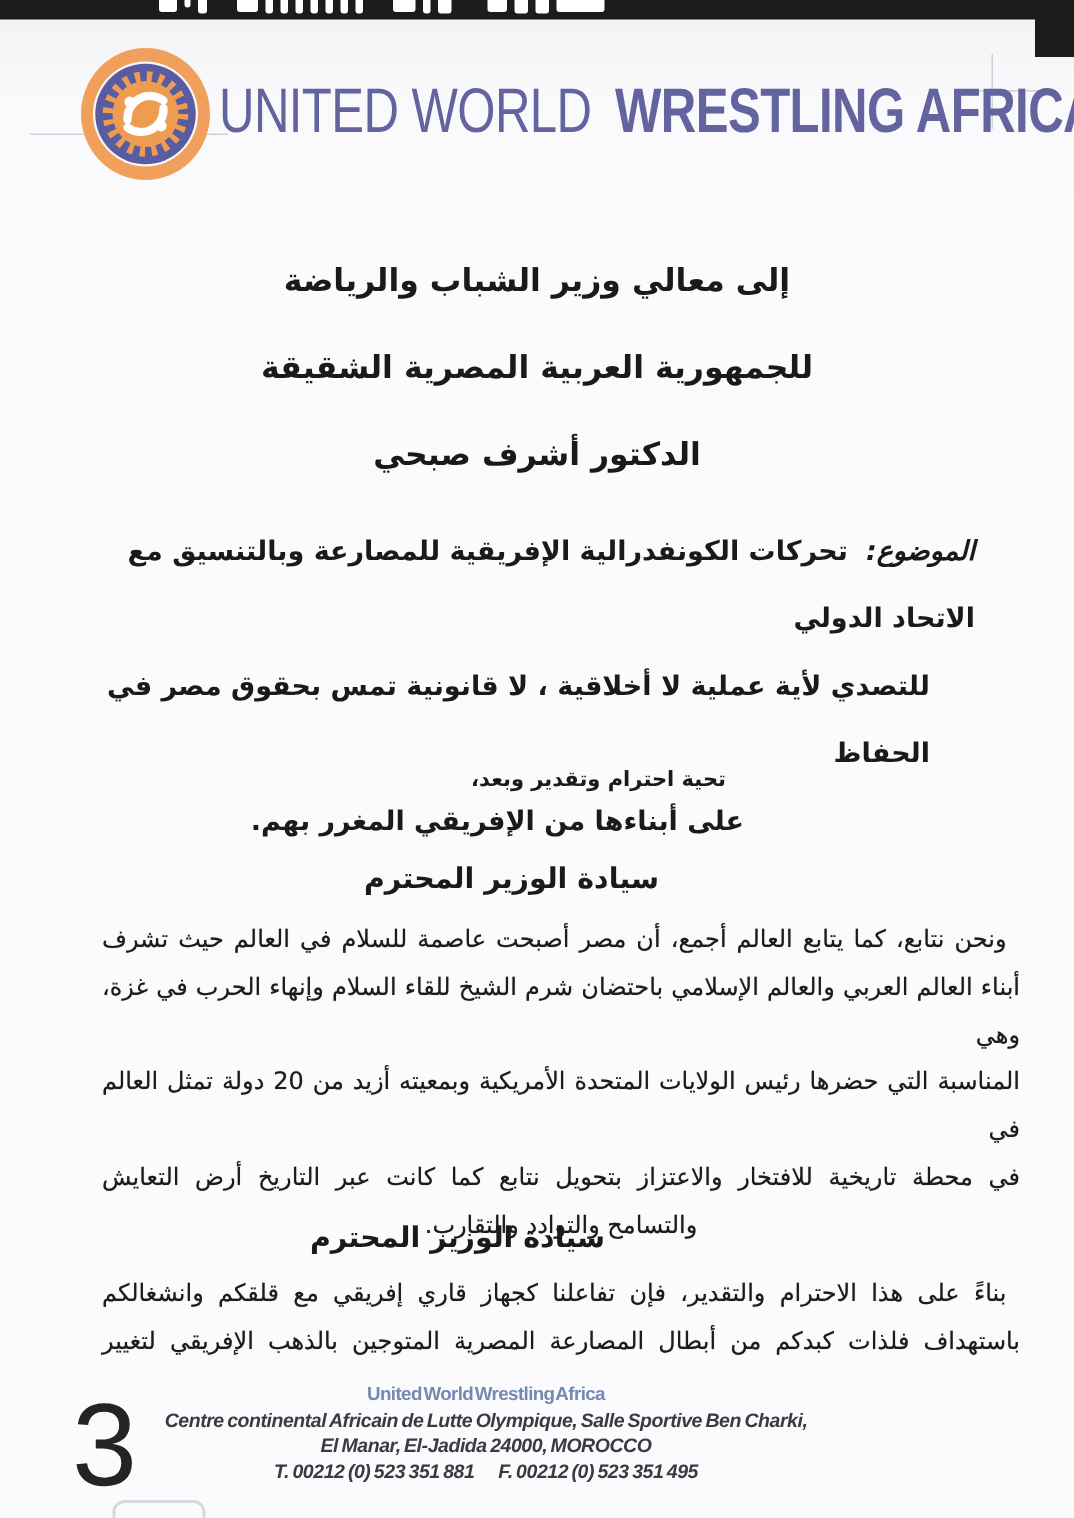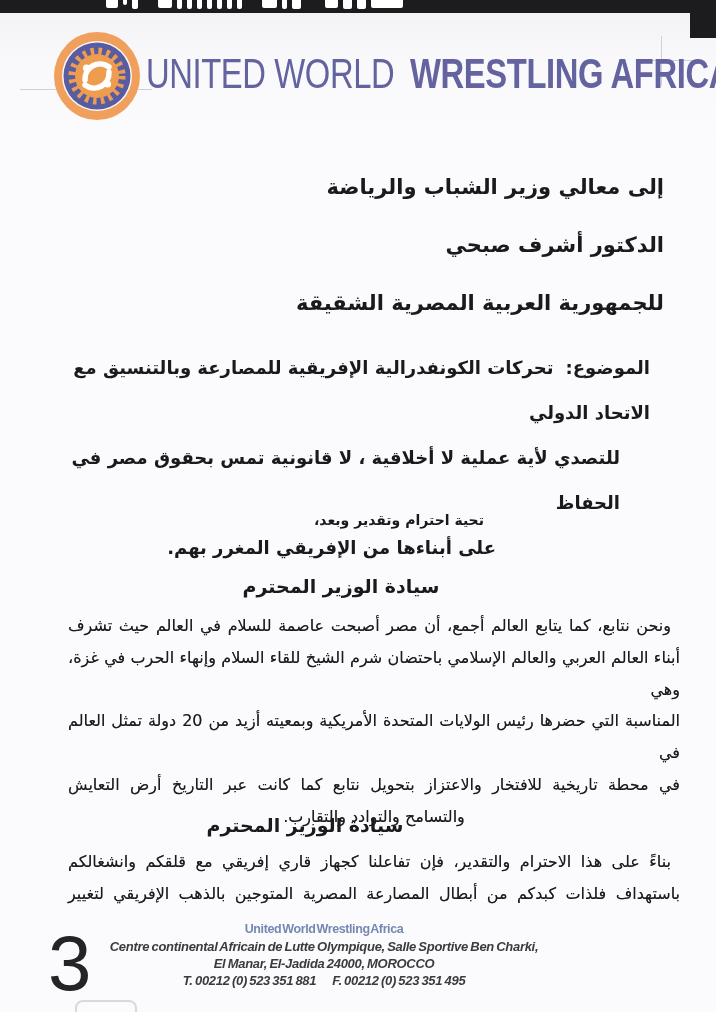--- a/index.html
+++ b/index.html
@@ -22,28 +22,28 @@
   .logo{position:absolute;left:52px;top:31px;}
   .wordmark{
     position:absolute;left:146px;top:53px;white-space:nowrap;line-height:42px;
     font-family:"Liberation Sans",sans-serif;font-size:42px;color:#63639f;
     letter-spacing:-0.5px;transform:scaleX(0.78);transform-origin:left center;
   }
   .wm-regular{font-weight:400;}
   .wm-bold{font-weight:700;margin-left:9px;}
   
   .ar{direction:rtl;unicode-bidi:isolate;font-family:"DejaVu Sans",sans-serif;}
-  .recipient{position:absolute;left:44px;top:158px;width:612px;text-align:right;
+  .recipient{position:absolute;left:44px;top:158px;width:612px;text-align:center;
     font-weight:700;font-size:21px;line-height:58px;transform:translateX(8px);}
   .subject{position:absolute;left:44px;top:345px;width:612px;font-weight:700;
     font-size:18px;line-height:45px;text-align:right;}
   .subject .l1{padding-right:6px;}
   .subject .l2{padding-right:36px;}
   .subject .l3{padding-right:160px;}
-  .subject-label{margin-left:12px;}
+  .subject-label{margin-left:12px;font-style:italic;}
   .center-line{position:absolute;left:44px;width:612px;text-align:center;font-weight:700;}
   .greeting{top:504px;font-size:14px;line-height:32px;transform:translateX(49px);}
   .salutation1{top:570px;font-size:19px;line-height:32px;transform:translateX(-9px);}
   .salutation2{top:809px;font-size:19px;line-height:32px;transform:translateX(-45px);}
   .para{position:absolute;left:44px;width:612px;font-size:16px;line-height:31.8px;
     color:#1b1b1e;text-shadow:0 0 0.5px rgba(20,20,24,0.55);margin-left:24px;}
   .para1{top:610px;}
   .para2{top:846px;}
   .j{text-align:justify;text-align-last:justify;}
   .c{text-align:center;text-align-last:center;}
@@ -107,22 +107,22 @@
     <circle cx="34.5" cy="37" r="3.6" fill="#ffffff"></circle>
     <circle cx="55.5" cy="53" r="3.6" fill="#ffffff"></circle>
   </svg>
   <div class="wordmark">
     <span class="wm-regular">UNITED WORLD</span>
     <span class="wm-bold">WRESTLING AFRICA</span>
   </div>
 
   <div class="recipient ar" lang="ar" dir="rtl">
     <div>إلى معالي وزير الشباب والرياضة</div>
+    <div>للجمهورية العربية المصرية الشقيقة</div>
     <div>الدكتور أشرف صبحي</div>
-    <div>للجمهورية العربية المصرية الشقيقة</div>
   </div>
 
   <div class="subject ar" lang="ar" dir="rtl">
     <div class="l1">
       <span class="subject-label">الموضوع:</span><span>تحركات الكونفدرالية الإفريقية للمصارعة وبالتنسيق مع الاتحاد الدولي</span>
     </div>
     <div class="l2">للتصدي لأية عملية لا أخلاقية ، لا قانونية تمس بحقوق مصر في الحفاظ</div>
     <div class="l3">على أبناءها من الإفريقي المغرر بهم.</div>
   </div>
 

